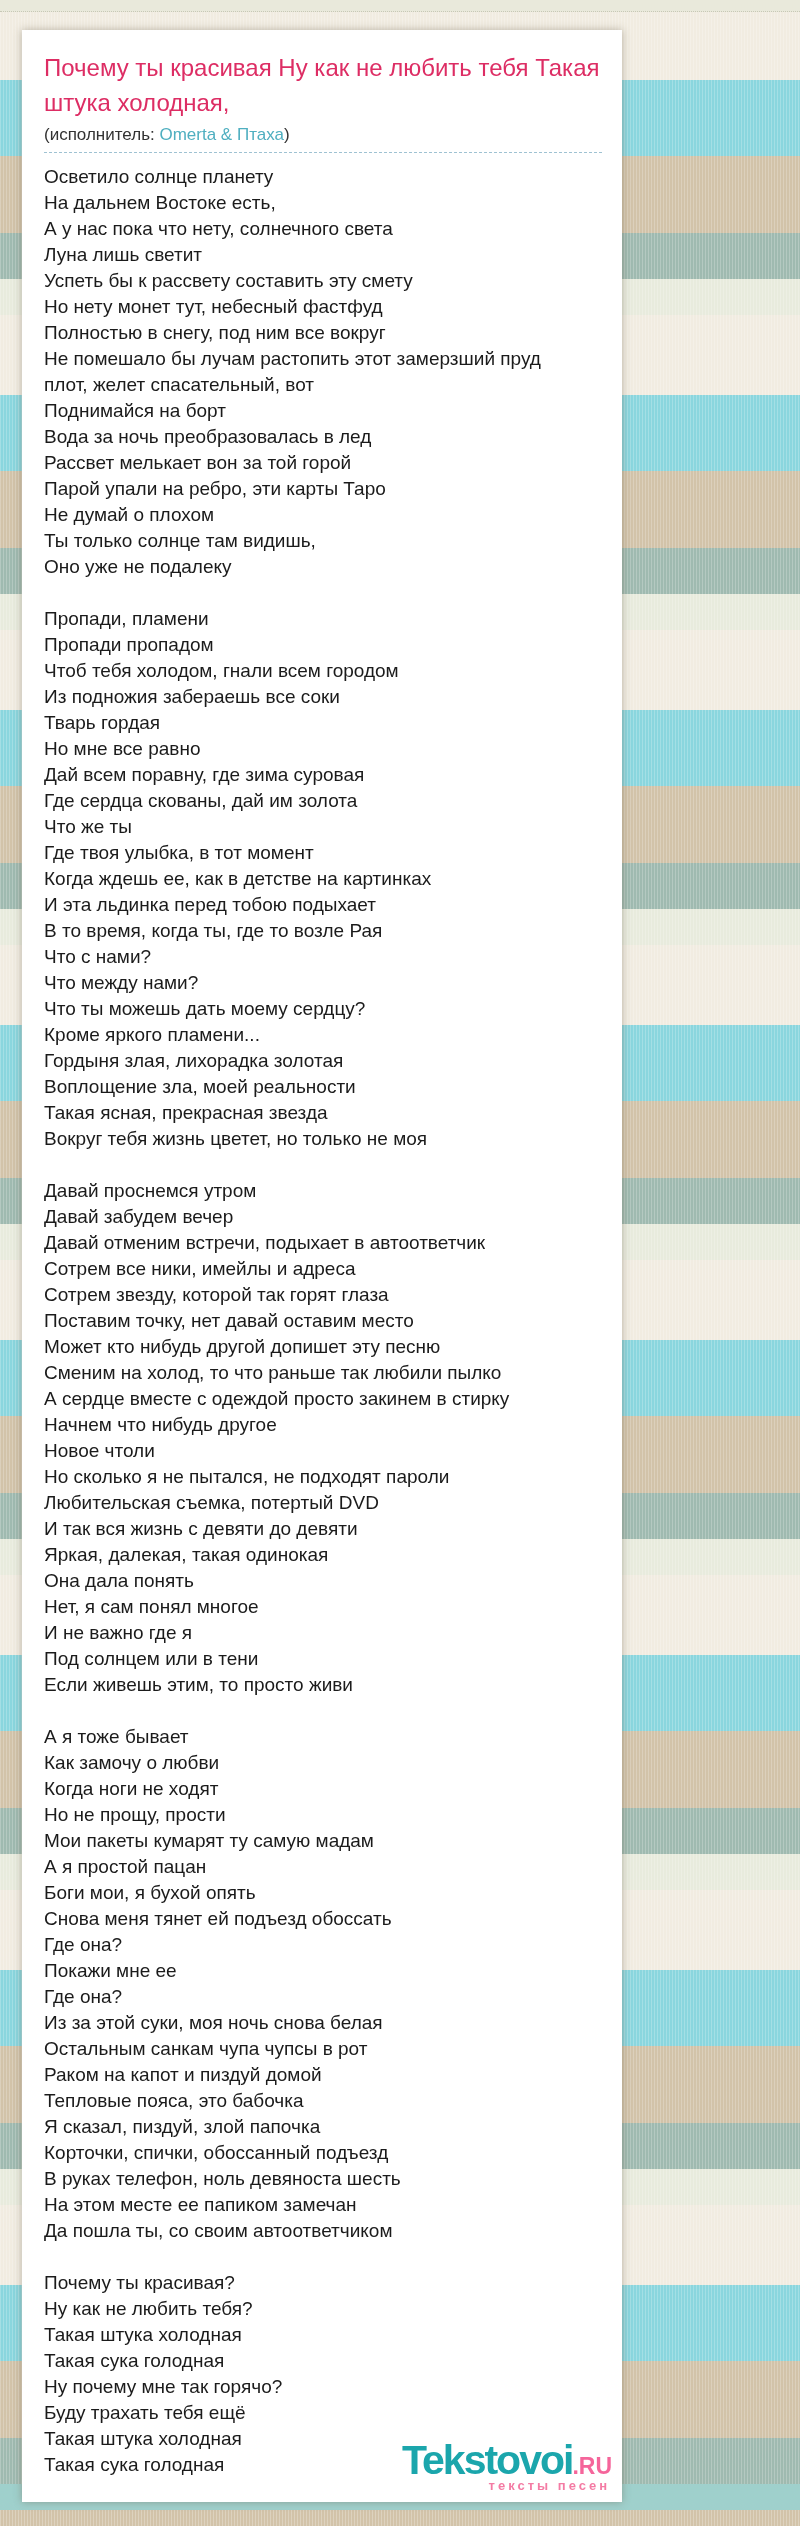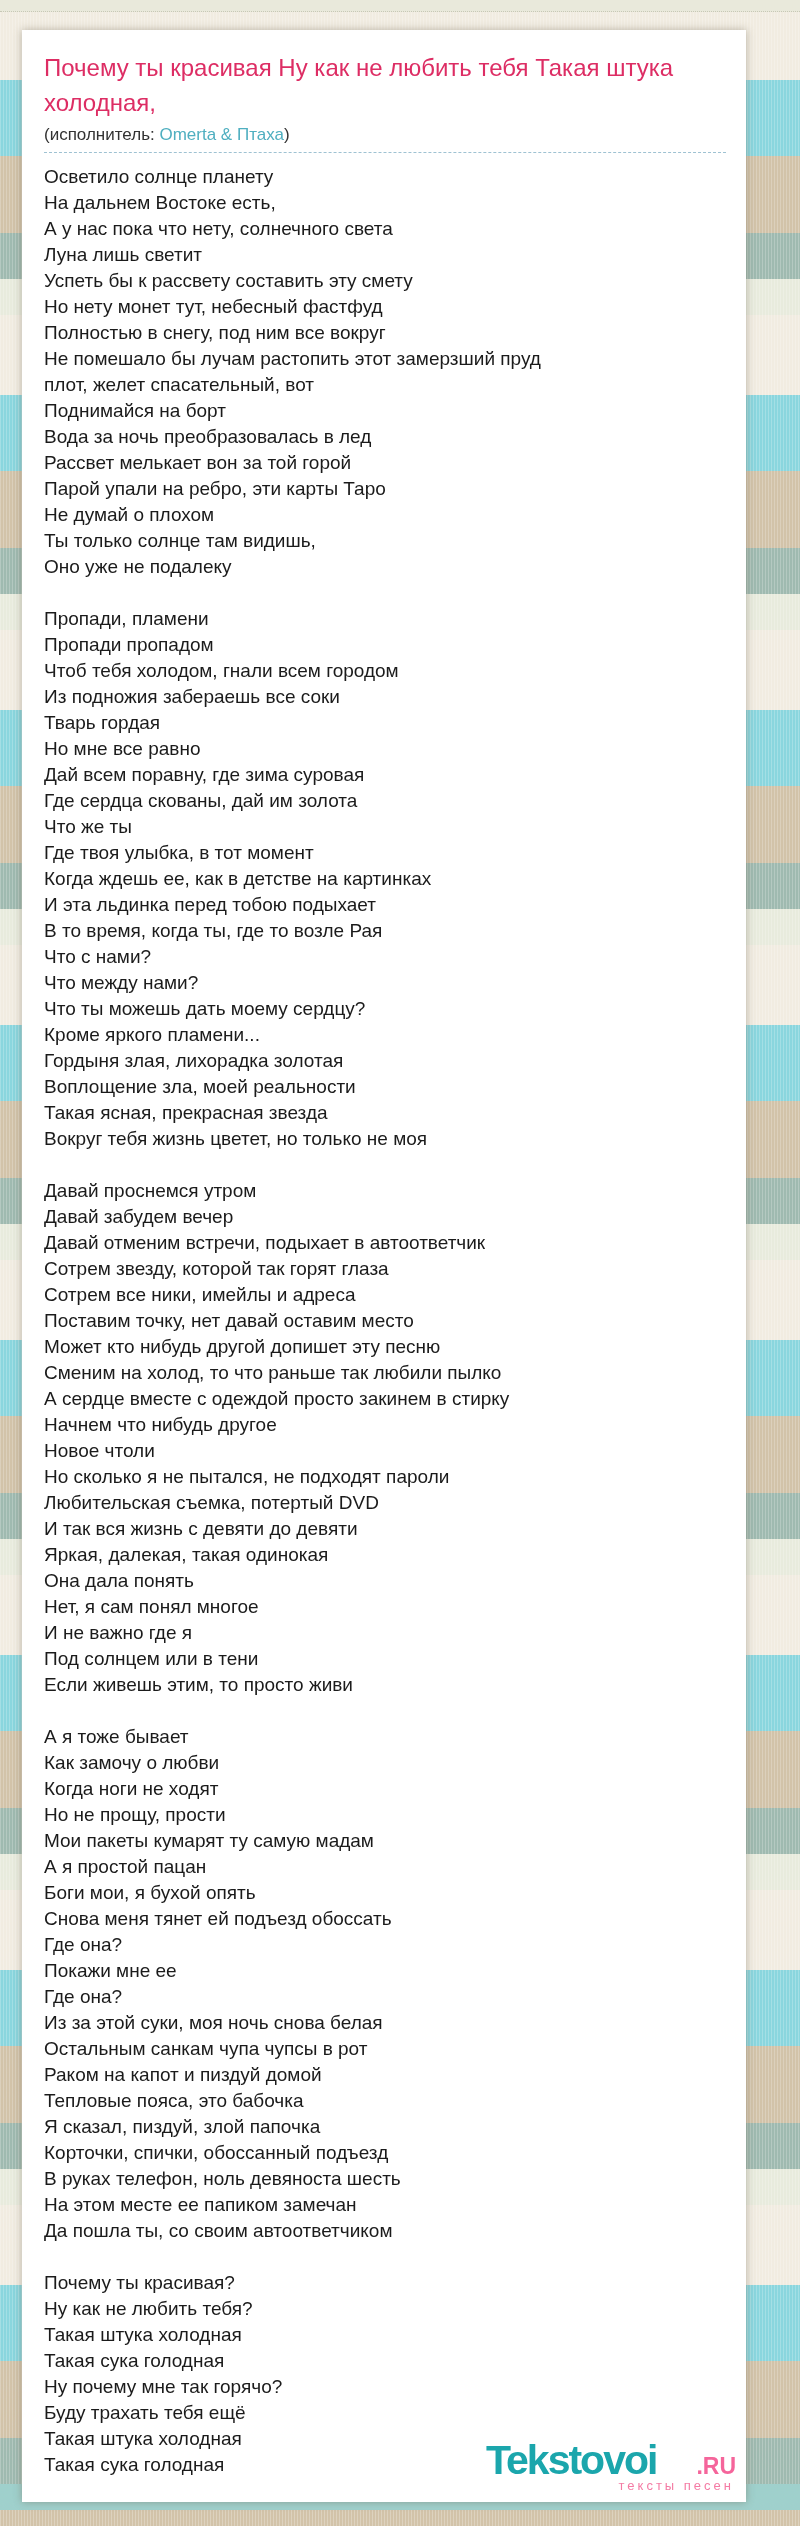--- a/index.html
+++ b/index.html
@@ -45,21 +45,21 @@
     bottom: 0;
     height: 16px;
     background: #d2c3a9;
     background-image: repeating-linear-gradient(90deg, rgba(255,255,255,0.25) 0 1px, transparent 1px 3px);
     z-index: 1;
   }
   .content-box {
     position: absolute;
     left: 22px;
     top: 30px;
-    width: 724px;
+    width: 600px;
     height: 2472px;
     box-sizing: border-box;
     background: #ffffff;
     box-shadow: 0 0 8px rgba(110, 100, 80, 0.45);
     padding: 20px 20px 26px 22px;
     z-index: 2;
   }
   .page-title {
     margin: 0 0 3px 0;
     font-size: 24px;
@@ -105,25 +105,24 @@
   .logo-main {
     font-size: 41px;
     font-weight: bold;
     letter-spacing: -2px;
     color: #1ba6ac;
   }
   .logo-tld {
     font-size: 23px;
     font-weight: bold;
     color: #f5659b;
-    padding-left: 40px;
   }
   .logo-tagline {
     font-size: 13px;
-    font-weight: normal;
+    font-weight: bold;
     letter-spacing: 3px;
     color: #f47ba4;
     margin-top: -2px;
     margin-right: 2px;
   }
 </style>
 </head>
 <body>
 
 <div class="top-strip"></div>
@@ -179,22 +178,22 @@
         <div class="line">Кроме яркого пламени...</div>
         <div class="line">Гордыня злая, лихорадка золотая</div>
         <div class="line">Воплощение зла, моей реальности</div>
         <div class="line">Такая ясная, прекрасная звезда</div>
         <div class="line">Вокруг тебя жизнь цветет, но только не моя</div>
       </div>
       <div class="stanza">
         <div class="line">Давай проснемся утром</div>
         <div class="line">Давай забудем вечер</div>
         <div class="line">Давай отменим встречи, подыхает в автоответчик</div>
+        <div class="line">Сотрем все ники, имейлы и адреса</div>
         <div class="line">Сотрем звезду, которой так горят глаза</div>
-        <div class="line">Сотрем все ники, имейлы и адреса</div>
         <div class="line">Поставим точку, нет давай оставим место</div>
         <div class="line">Может кто нибудь другой допишет эту песню</div>
         <div class="line">Сменим на холод, то что раньше так любили пылко</div>
         <div class="line">А сердце вместе с одеждой просто закинем в стирку</div>
         <div class="line">Начнем что нибудь другое</div>
         <div class="line">Новое чтоли</div>
         <div class="line">Но сколько я не пытался, не подходят пароли</div>
         <div class="line">Любительская съемка, потертый DVD</div>
         <div class="line">И так вся жизнь с девяти до девяти</div>
         <div class="line">Яркая, далекая, такая одинокая</div>

